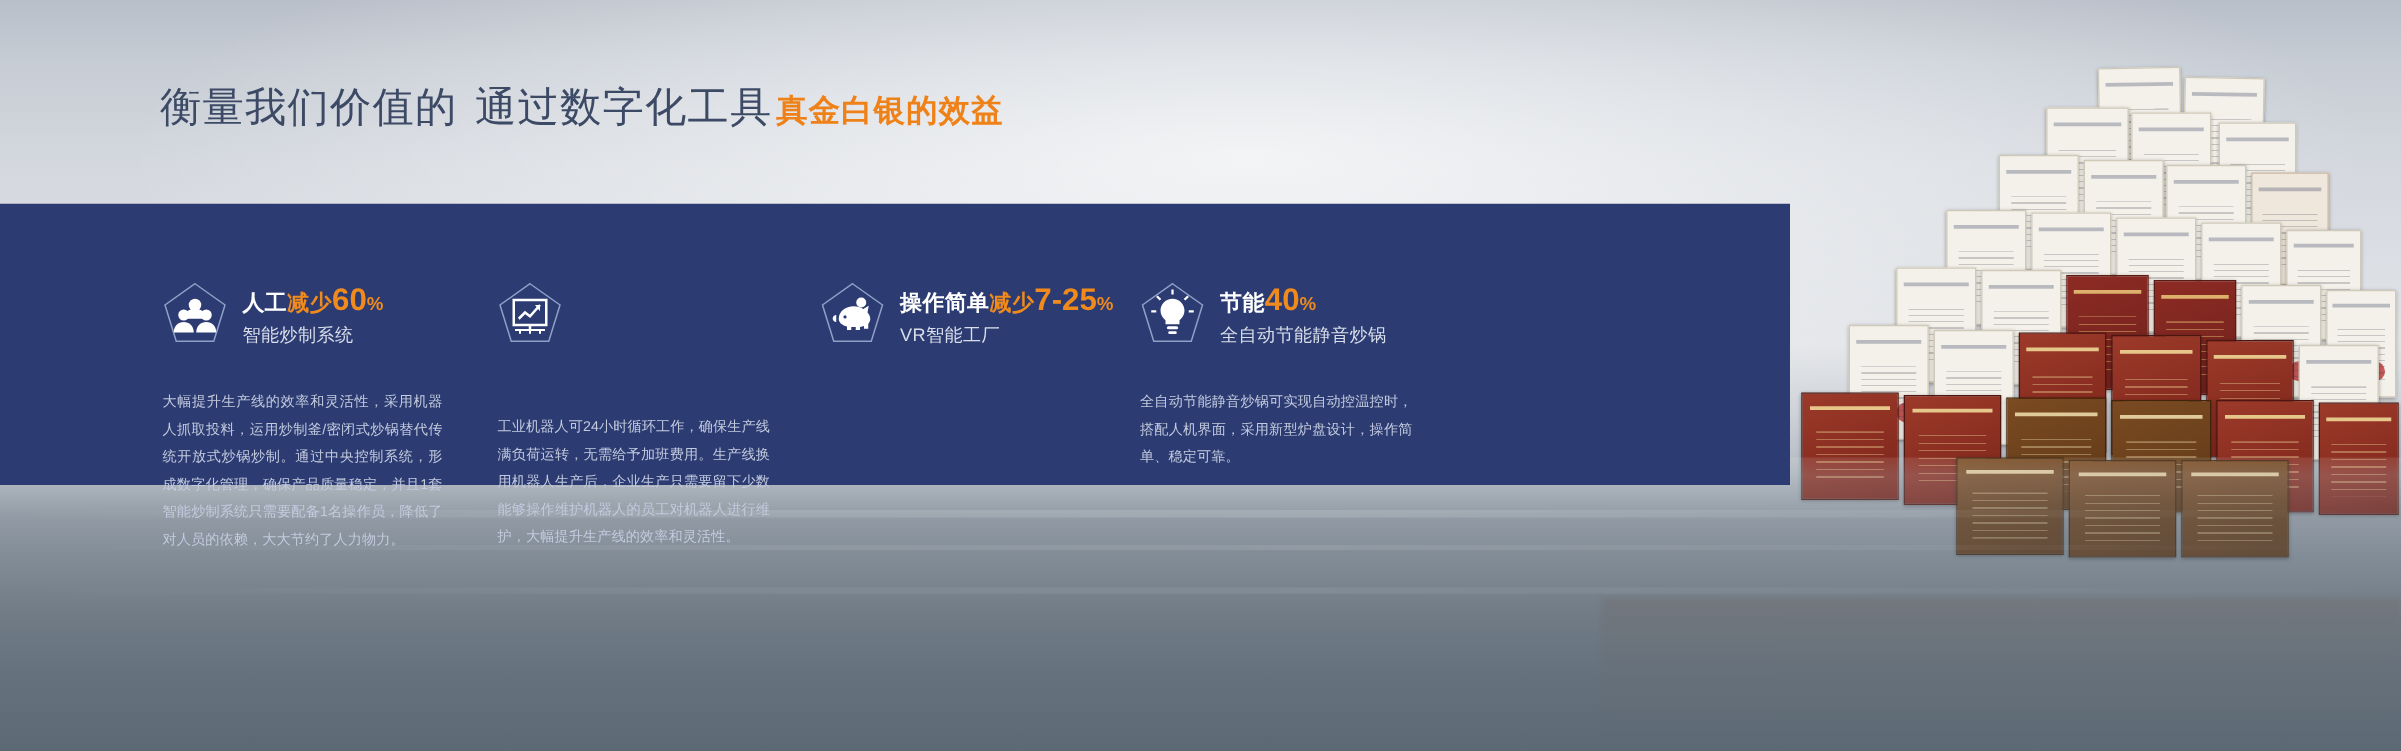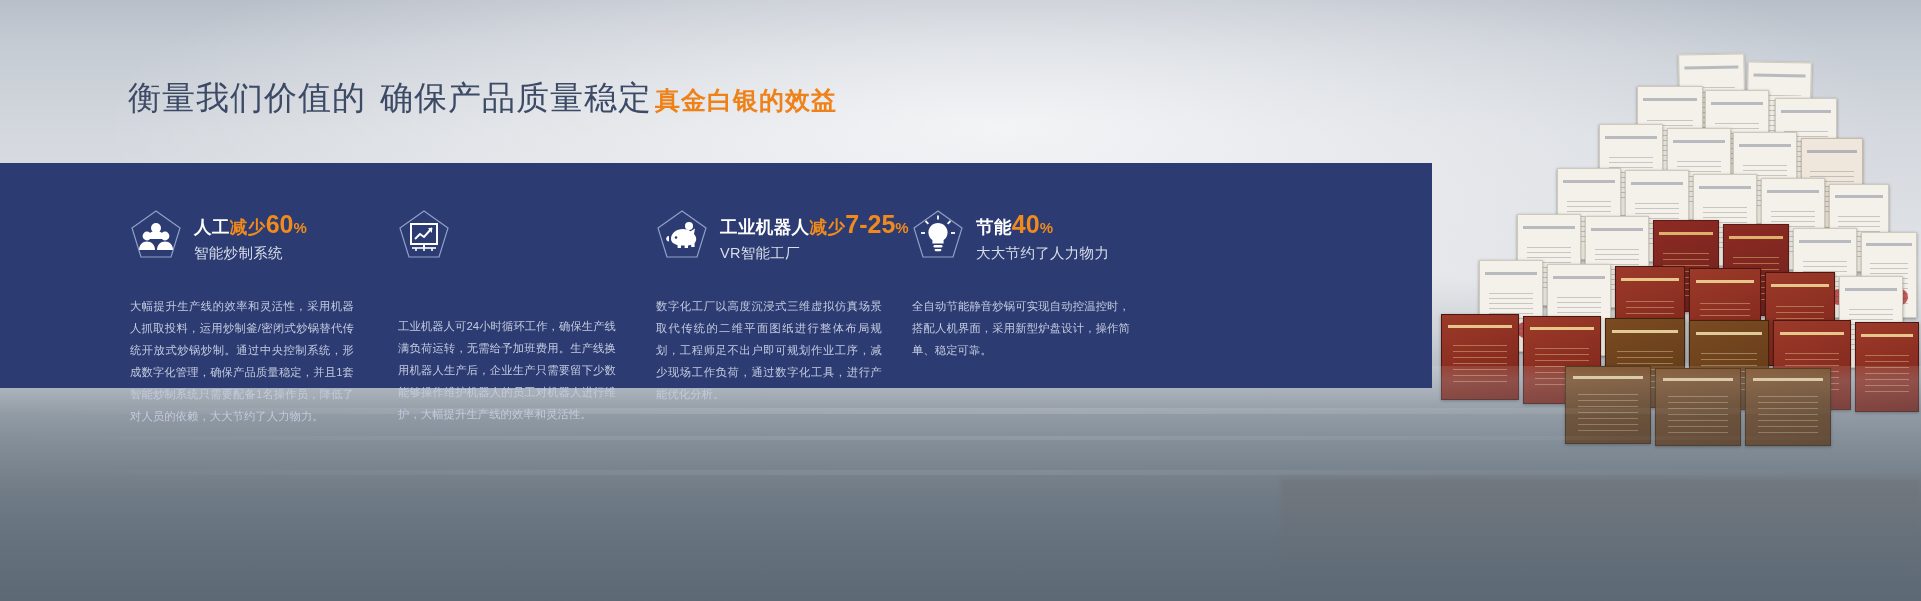--- a/index.html
+++ b/index.html
@@ -49,21 +49,21 @@
   .sea-streak {
     position: absolute; left: 0; width: 1921px;
     background: linear-gradient(90deg, rgba(255,255,255,0) 0%, rgba(255,255,255,0.22) 30%,
       rgba(255,255,255,0.28) 55%, rgba(255,255,255,0) 100%);
     pointer-events: none;
   }
 
   
   .headline {
     position: absolute;
-    left: 128px; top: 76px;
+    left: 128px; top: 64px;
     display: flex; align-items: baseline;
     white-space: nowrap;
   }
   .hl-pre, .hl-mid2 {
     font-size: 33px;
     color: #3c4a66;
     letter-spacing: 1px;
     font-weight: 400;
   }
   .hl-big {
@@ -94,21 +94,21 @@
 
   .features {
     position: absolute;
     left: 0; top: 163px;
     width: 1432px; height: 225px;
     display: flex;
     padding: 0 0 0 0;
   }
   .feature {
     position: relative;
-    padding-top: 48px;
+    padding-top: 64px;
   }
   .f1 { width: 268px; margin-left: 130px; }
   .f2 { width: 258px; margin-left: 0px; }
   .f3 { width: 256px; margin-left: 0px; }
   .f4 { width: 250px; margin-left: 0px; }
 
   .f-head {
     display: flex;
     align-items: flex-start;
     height: 56px;
@@ -325,21 +325,21 @@
   </div>
   <div class="cert-reflection"></div>
 
   <div class="sea"></div>
   <div class="sea-streak" style="top:408px; height:6px; opacity:.5;"></div>
   <div class="sea-streak" style="top:436px; height:4px; opacity:.35;"></div>
   <div class="sea-streak" style="top:470px; height:5px; opacity:.28;"></div>
 
   <div class="headline">
     <span class="hl-pre">衡量我们价值的</span>
-    <span class="hl-mid2">确保产品质量稳定</span>
+    <span class="hl-mid2">通过数字化工具</span>
     <span class="hl-accent">真金白银的效益</span>
   </div>
 
   <div class="panel"></div>
 
   <div class="features">
 
     <div class="feature f1">
       <div class="f-head">
         <div class="f-icon">
@@ -385,44 +385,43 @@
         <div class="f-icon">
           <svg viewBox="0 0 52 54" width="52" height="54">
             <polygon points="26,2 50,19 41,48 11,48 2,19" fill="none" stroke="#8fa0c8" stroke-width="1.2"></polygon>
             <circle cx="33" cy="17" r="4" fill="#fff"></circle>
             <path d="M15 30c0-6 5.5-10 12-10 3 0 5.6.8 7.6 2.2l4.4-2.6-1 5.4c1.4 1.5 2.2 3.3 2.2 5 0 1.6-.6 3-1.6 4.2V38h-3.4v-2.2c-1 .4-2 .6-3.2.7V39h-3.4v-2.5h-3.6V39h-3.4v-2.8C17.2 35 15 32.8 15 30z" fill="#fff"></path>
             <circle cx="20" cy="28.5" r="1.3" fill="#2c3c72"></circle>
             <path d="M13 27c-1.6 0-2.8 1.2-2.8 2.8S11.4 32.6 13 32.6z" fill="#fff"></path>
           </svg>
         </div>
         <div class="f-text">
-          <div class="f-title"><span>工业机器人</span><span class="hi">减少</span><span class="num">7-25</span><span class="pct">%</span></div>
+          <div class="f-title"><span>操作简单</span><span class="hi">减少</span><span class="num">7-25</span><span class="pct">%</span></div>
           <div class="f-sub">VR智能工厂</div>
         </div>
       </div>
-      <div class="f-body">数字化工厂以高度沉浸式三维虚拟仿真场景取代传统的二维平面图纸进行整体布局规划，工程师足不出户即可规划作业工序，减少现场工作负荷，通过数字化工具，进行产能优化分析。</div>
     </div>
 
     <div class="feature f4">
       <div class="f-head">
         <div class="f-icon">
           <svg viewBox="0 0 52 54" width="52" height="54">
             <polygon points="26,2 50,19 41,48 11,48 2,19" fill="none" stroke="#8fa0c8" stroke-width="1.2"></polygon>
             <path d="M26 14c-5.3 0-9.6 4.2-9.6 9.4 0 3.3 1.7 6 4 7.7v3.3h11.2v-3.3c2.3-1.7 4-4.4 4-7.7C35.6 18.2 31.3 14 26 14z" fill="#fff"></path>
             <rect x="21.5" y="36" width="9" height="2.4" rx="1.2" fill="#fff"></rect>
             <rect x="22.6" y="40" width="6.8" height="2.2" rx="1.1" fill="#fff"></rect>
             <line x1="26" y1="6.5" x2="26" y2="10.5" stroke="#fff" stroke-width="1.8"></line>
             <line x1="13.5" y1="12" x2="16.4" y2="14.8" stroke="#fff" stroke-width="1.8"></line>
             <line x1="38.5" y1="12" x2="35.6" y2="14.8" stroke="#fff" stroke-width="1.8"></line>
             <line x1="9" y1="24" x2="13" y2="24" stroke="#fff" stroke-width="1.8"></line>
             <line x1="39" y1="24" x2="43" y2="24" stroke="#fff" stroke-width="1.8"></line>
           </svg>
         </div>
         <div class="f-text">
           <div class="f-title"><span>节能</span><span class="hi"></span><span class="num">40</span><span class="pct">%</span></div>
-          <div class="f-sub">大大节约了人力物力</div>
+          <div class="f-sub">全自动节能静音炒锅</div>
         </div>
       </div>
       <div class="f-body">全自动节能静音炒锅可实现自动控温控时，搭配人机界面，采用新型炉盘设计，操作简单、稳定可靠。</div>
     </div>
 
   </div>
 </div>
 
 </body></html>

